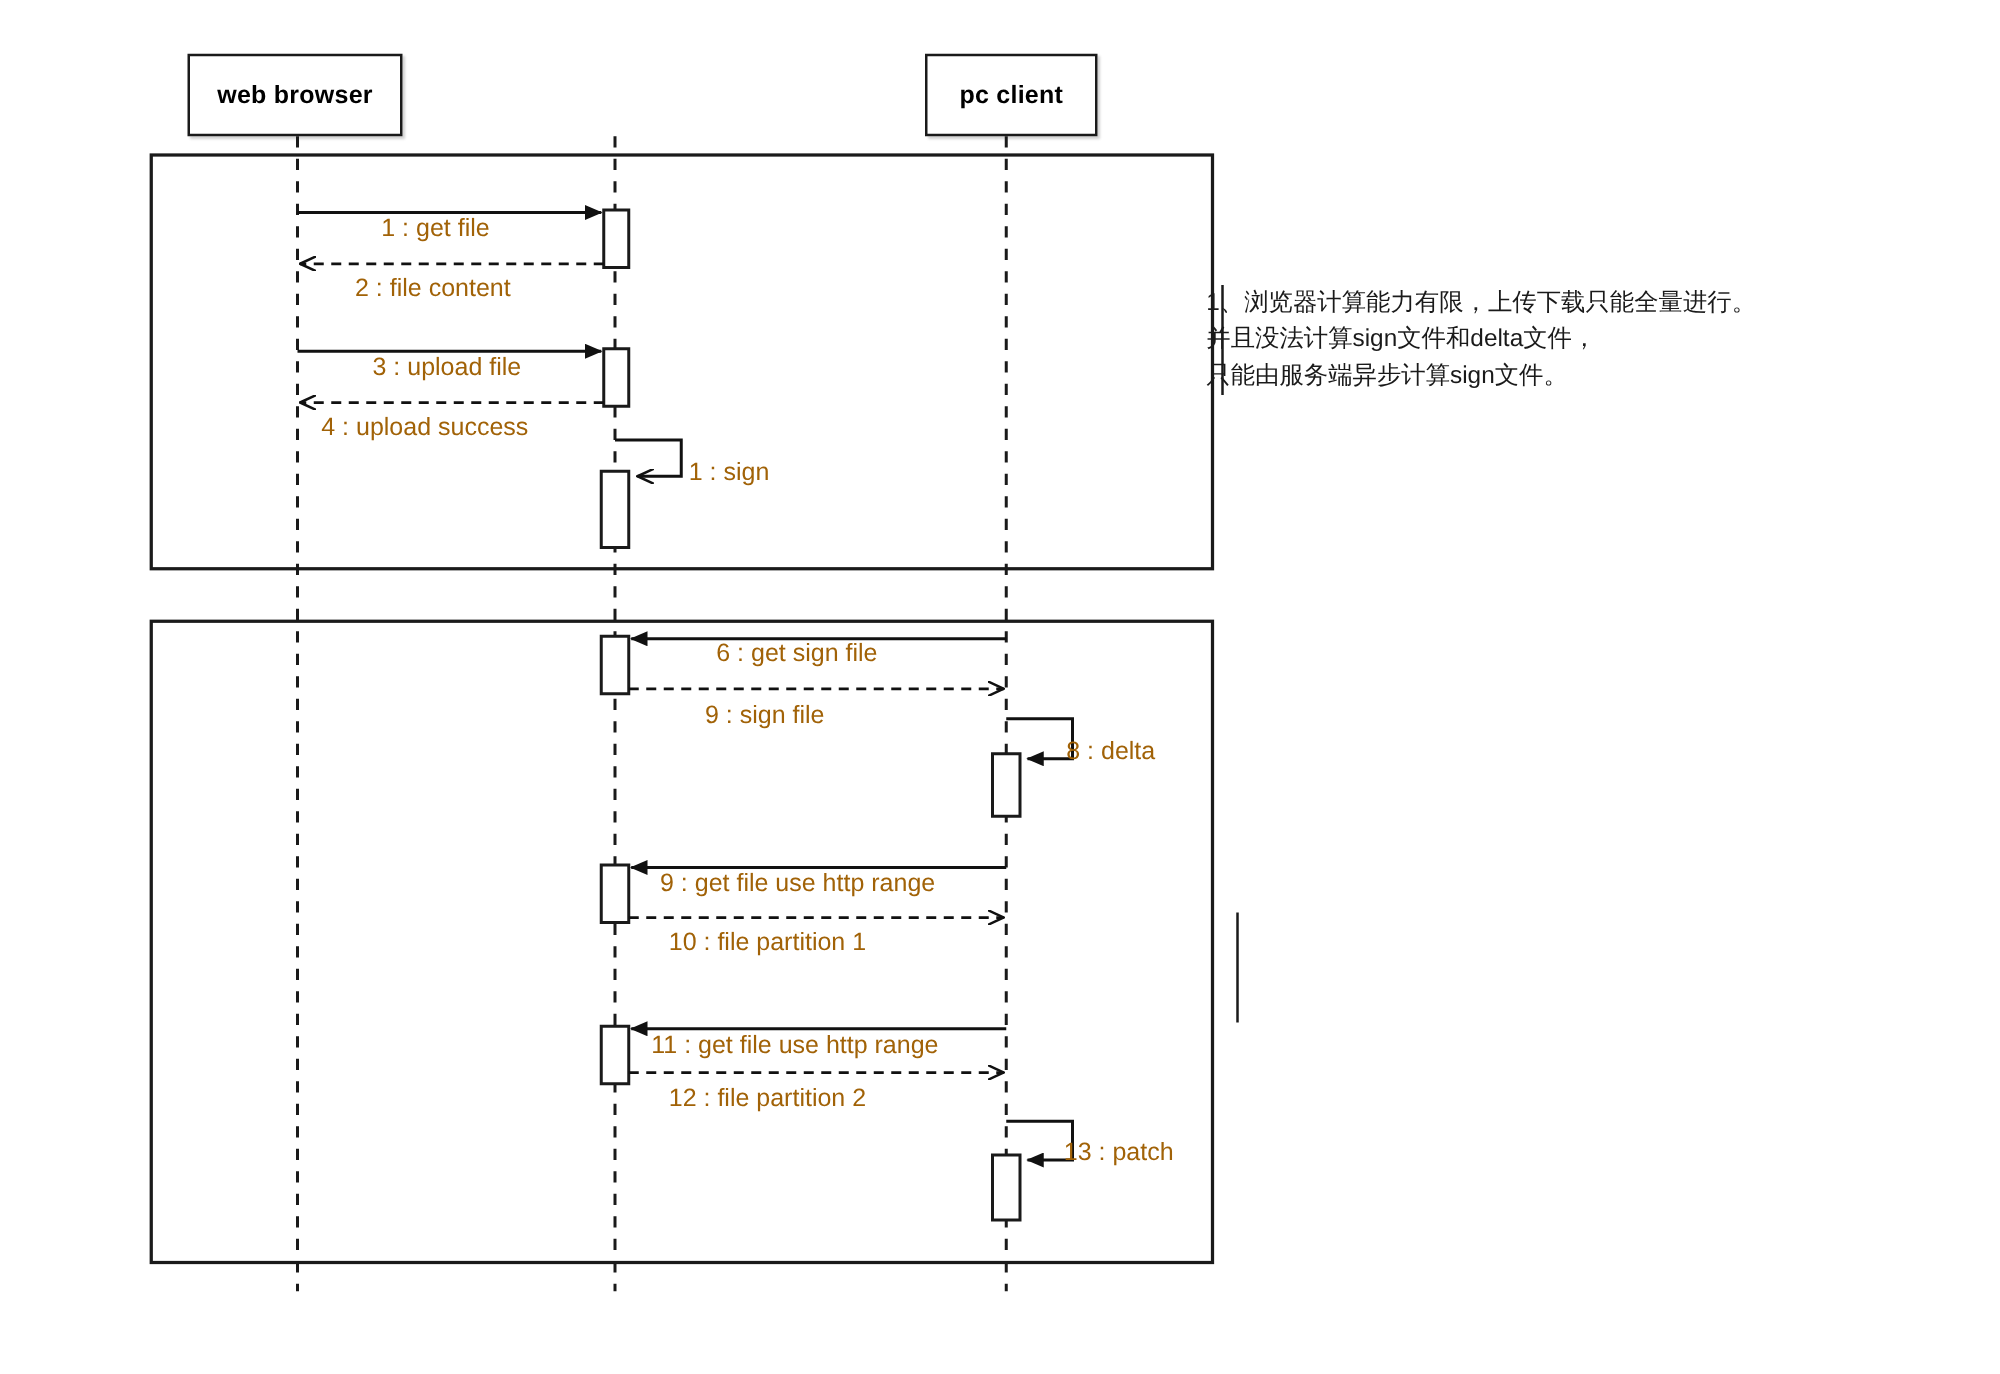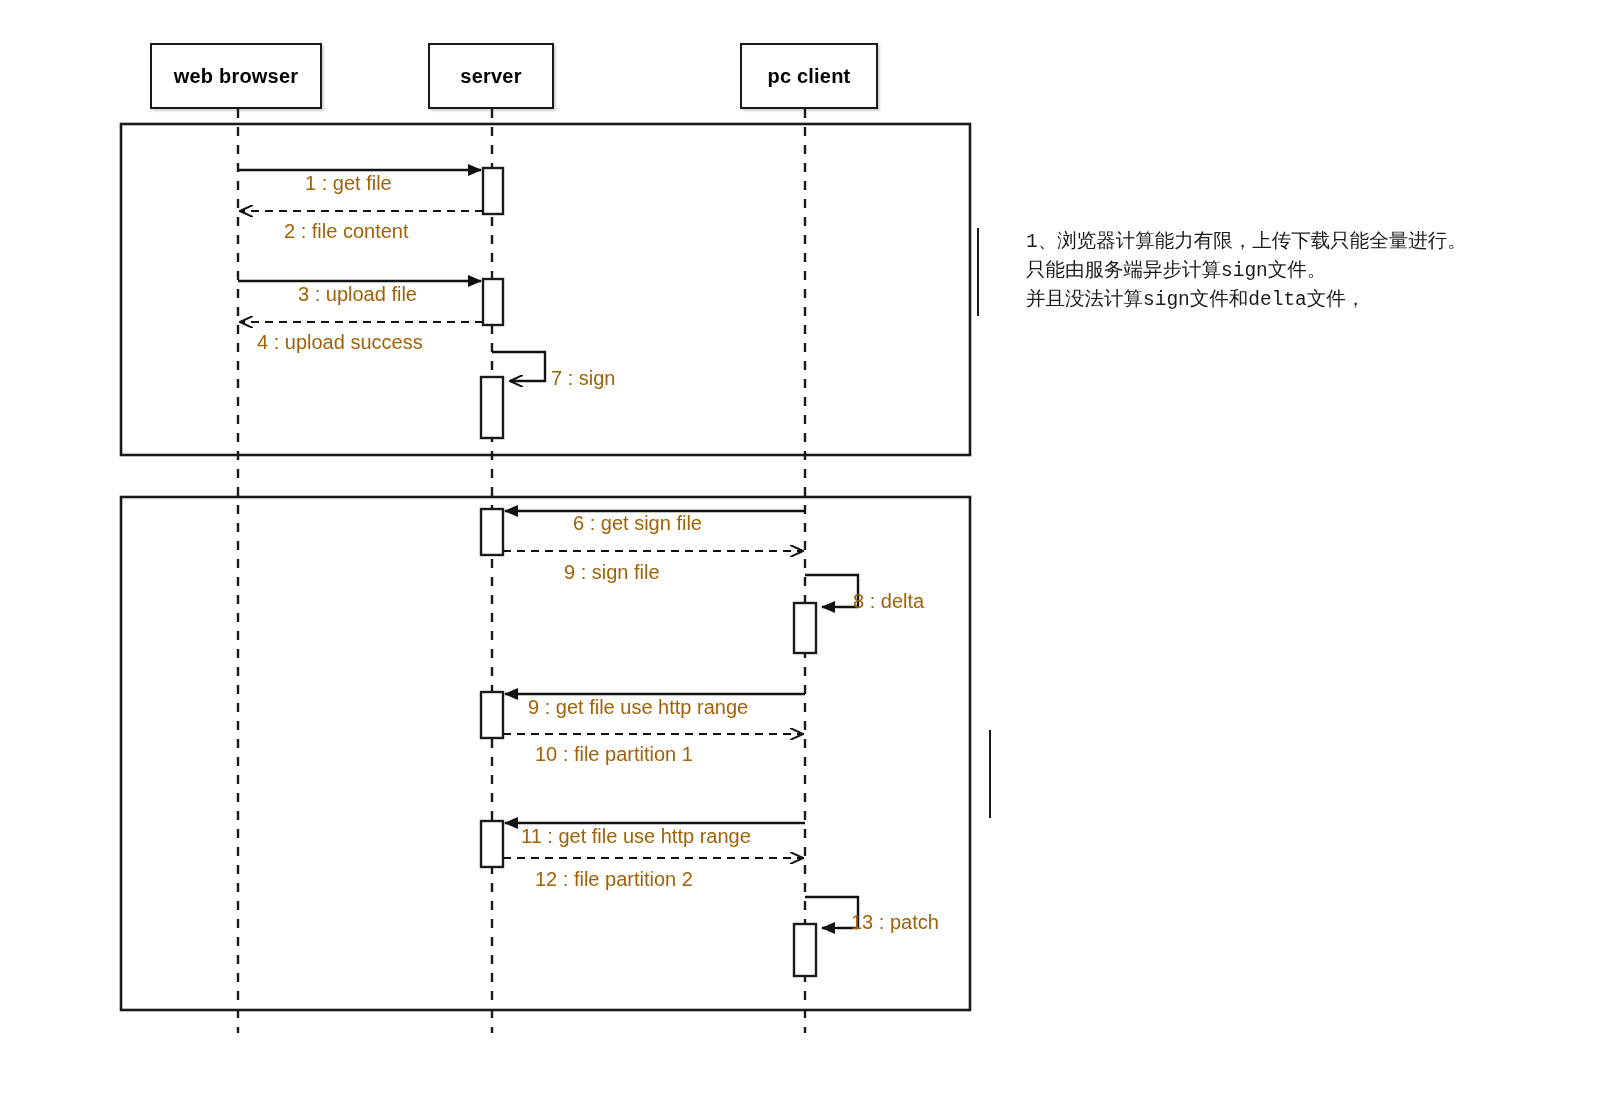--- a/index.html
+++ b/index.html
@@ -60,23 +60,20 @@
 </style>
 </head>
 <body>
 
 <div id="canvas">
 
   <div class="lifeline-box" style="left:150px; top:43px; width:172px; height:66px;">
     <span class="lifeline-label">web browser</span>
   </div>
 
-  <div class="lifeline-box" style="left:428px; top:43px; width:126px; height:66px;">
-    <span class="lifeline-label">server</span>
-  </div>
 
   <div class="lifeline-box" style="left:740px; top:43px; width:138px; height:66px;">
     <span class="lifeline-label">pc client</span>
   </div>
 
   <svg class="diagram" viewBox="0 0 1600 1099">
     <defs>
       <marker id="filled-arrow-right" markerWidth="14" markerHeight="12" refX="13" refY="6" orient="auto" markerUnits="userSpaceOnUse">
         <path d="M0,0 L14,6 L0,12 z" fill="#111111"></path>
       </marker>
@@ -136,33 +133,33 @@
     <rect x="794" y="924" width="22" height="52" fill="#ffffff" stroke="#1a1a1a" stroke-width="2.4"></rect>
 
     <line x1="978" y1="228" x2="978" y2="316" stroke="#1a1a1a" stroke-width="2"></line>
     <line x1="990" y1="730" x2="990" y2="818" stroke="#1a1a1a" stroke-width="2"></line>
   </svg>
 
   <div class="msg-label" style="left:305px; top:172px;">1 : get file</div>
   <div class="msg-label" style="left:284px; top:220px;">2 : file content</div>
   <div class="msg-label" style="left:298px; top:283px;">3 : upload file</div>
   <div class="msg-label" style="left:257px; top:331px;">4 : upload success</div>
-  <div class="msg-label" style="left:551px; top:367px;">7 : sign</div>
+  <div class="msg-label" style="left:551px; top:367px;">1 : sign</div>
 
   <div class="msg-label" style="left:573px; top:512px;">6 : get sign file</div>
   <div class="msg-label" style="left:564px; top:561px;">9 : sign file</div>
   <div class="msg-label" style="left:853px; top:590px;">8 : delta</div>
 
   <div class="msg-label" style="left:528px; top:696px;">9 : get file use http range</div>
   <div class="msg-label" style="left:535px; top:743px;">10 : file partition 1</div>
 
   <div class="msg-label" style="left:521px; top:825px;">11 : get file use http range</div>
   <div class="msg-label" style="left:535px; top:868px;">12 : file partition 2</div>
   <div class="msg-label" style="left:851px; top:911px;">13 : patch</div>
 
-  <div class="note" style="left:1026px; top:228px;font-family:Liberation Mono, monospace;">
+  <div class="note" style="left:965px; top:228px;">
     <span class="note-line">1、浏览器计算能力有限，上传下载只能全量进行。</span>
+    <span class="note-line">并且没法计算sign文件和delta文件，</span>
     <span class="note-line">只能由服务端异步计算sign文件。</span>
-    <span class="note-line">并且没法计算sign文件和delta文件，</span>
   </div>
 
 
 </div>
 
 </body></html>

